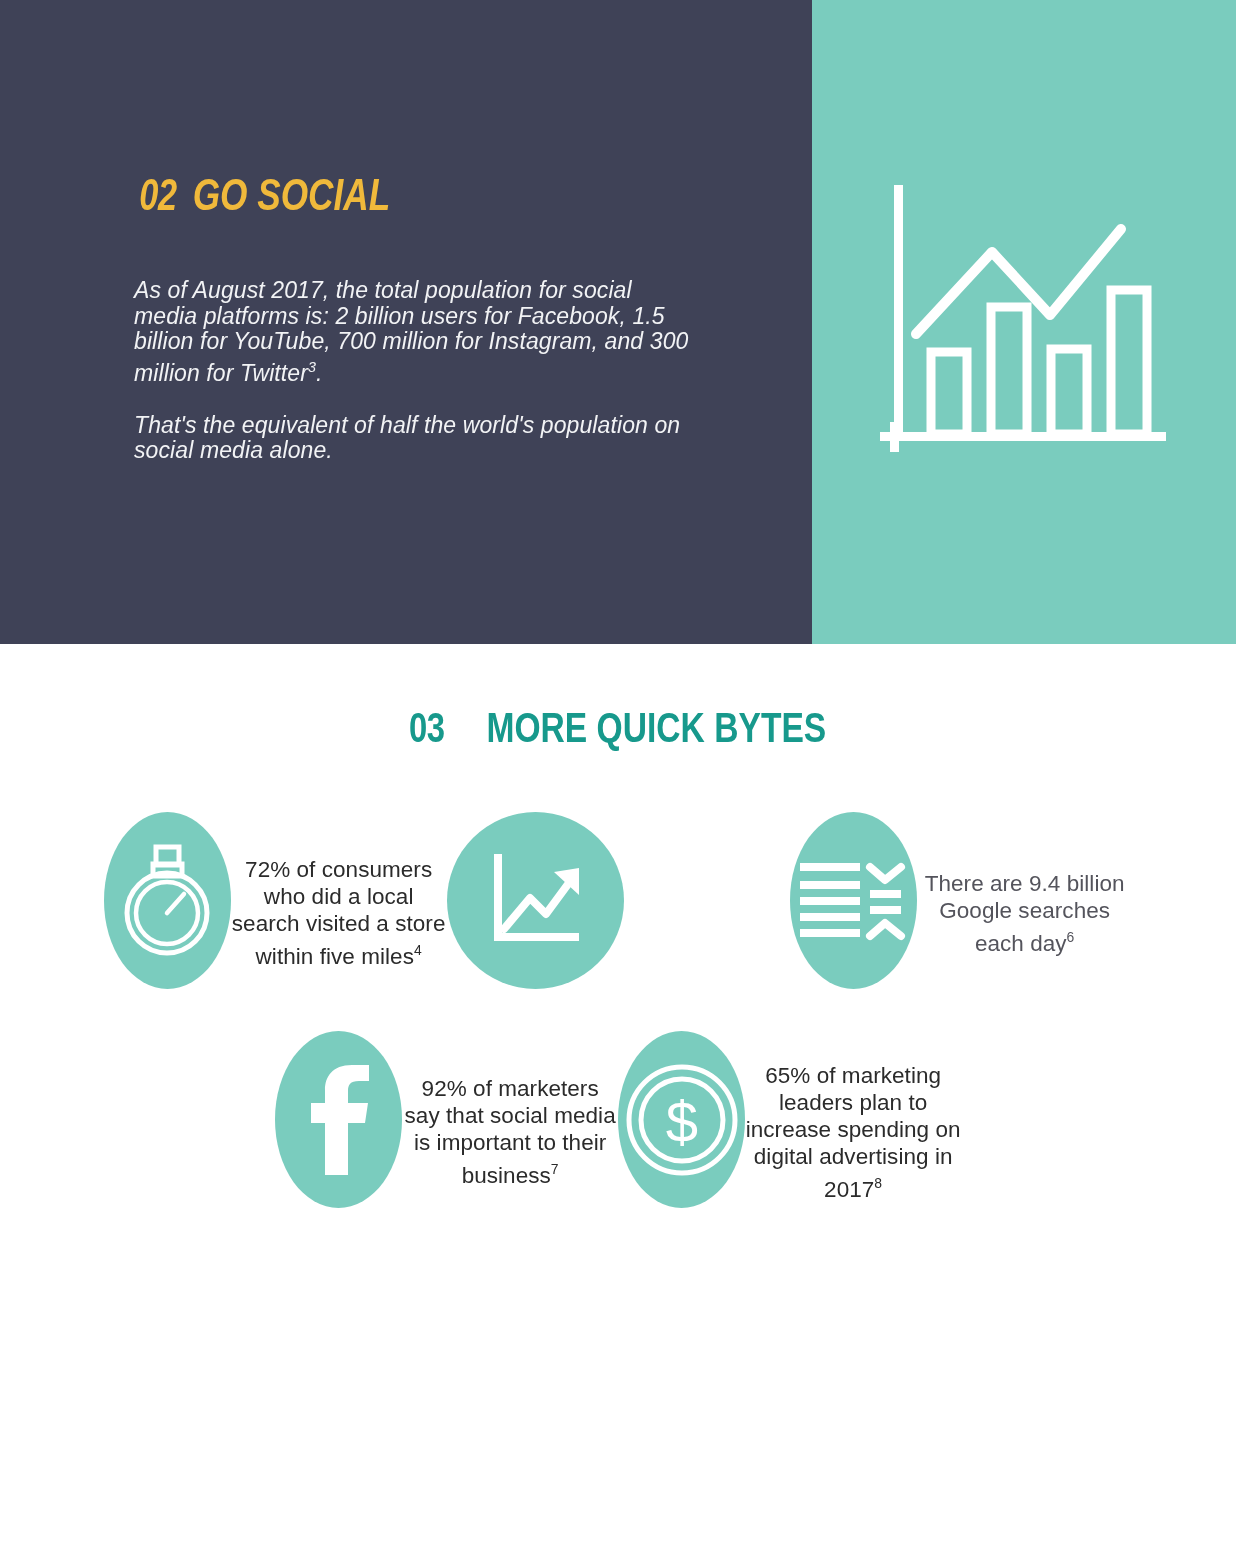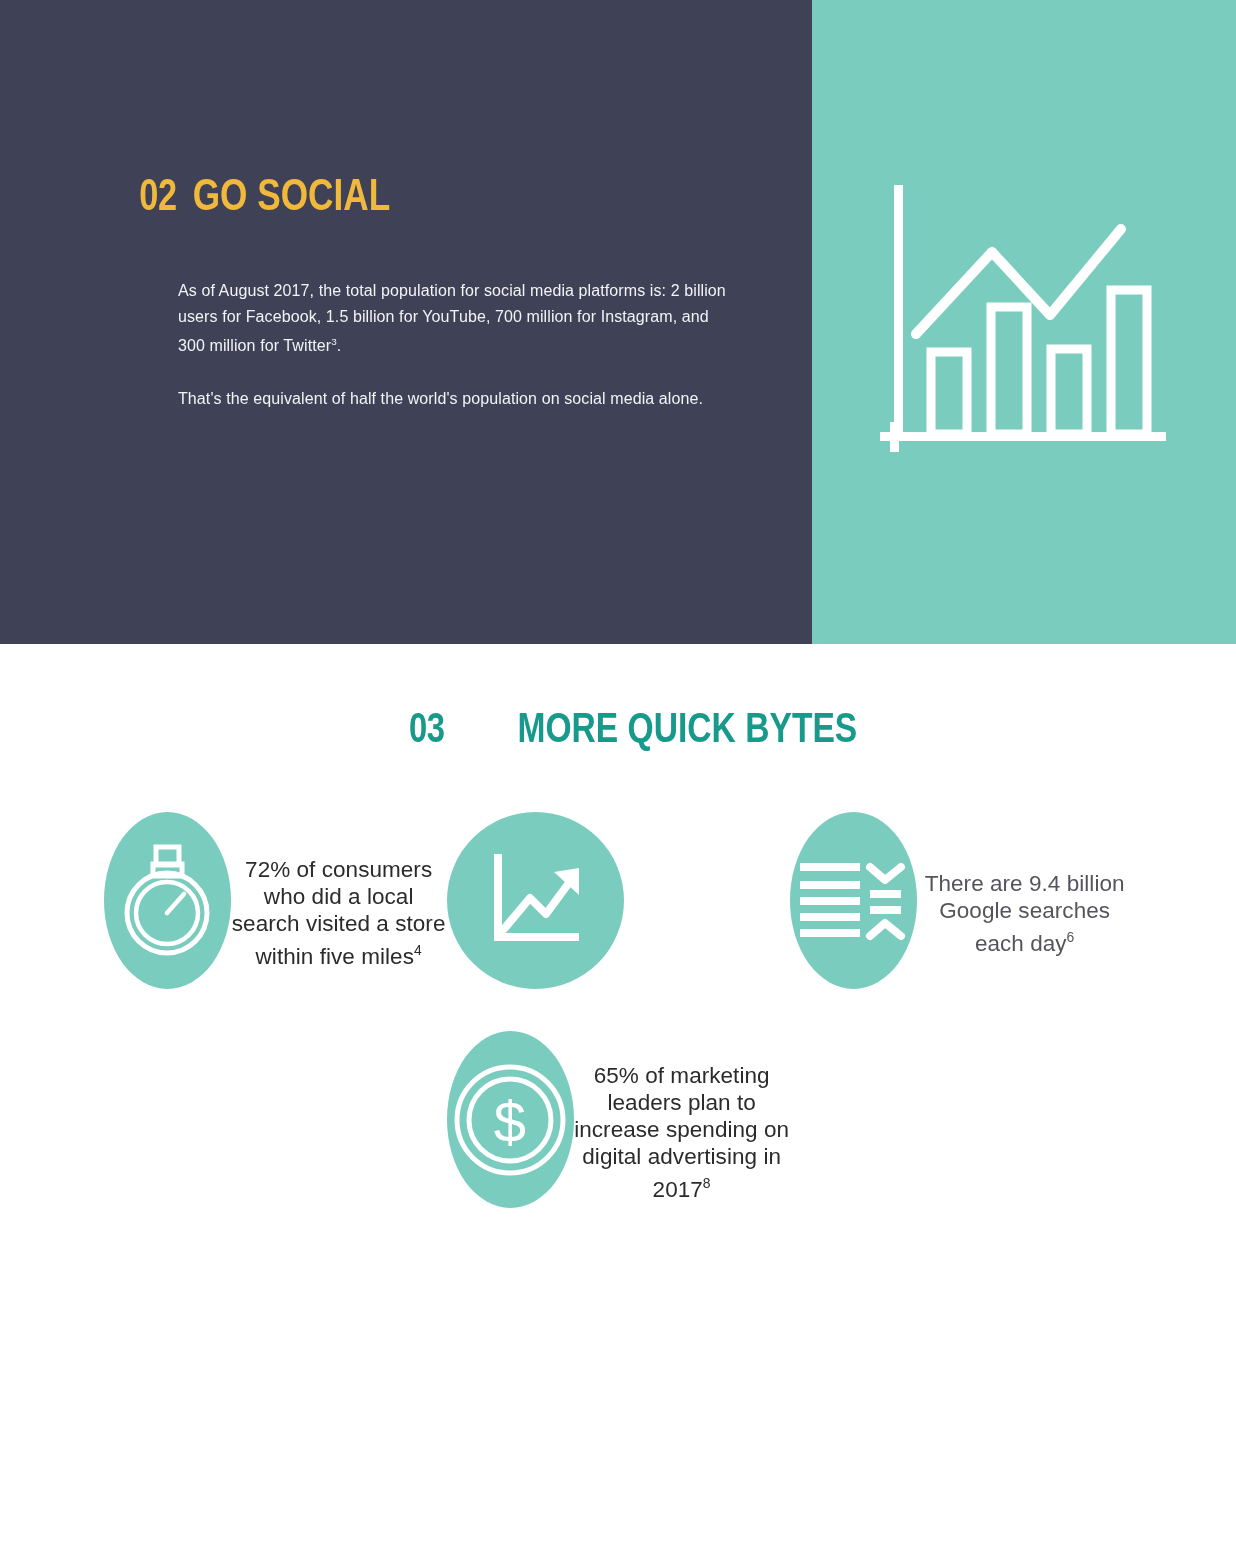--- a/index.html
+++ b/index.html
@@ -13,20 +13,21 @@
     font-family: "Liberation Sans", sans-serif;
     overflow: hidden;
     position: relative;
   }
 
   
   .top-section {
     display: flex;
     width: 1236px;
     height: 644px;
+    font-style: italic;
   }
   .panel-dark {
     width: 812px;
     height: 644px;
     background: #3F4257;
     box-sizing: border-box;
     position: relative;
   }
   .panel-teal {
     width: 424px;
@@ -67,44 +68,42 @@
   }
   .heading-gold .sec-num, .heading-gold .sec-title { color: #F0B93B; }
   .heading-teal .sec-num, .heading-teal .sec-title { color: #17998C; }
 
   .body-copy {
     position: absolute;
     left: 134px;
     top: 278px;
     width: 560px;
     color: #F2F3F5;
-    font-size: 16px;
+    font-size: 23px;
     line-height: 25.5px;
     letter-spacing: 0.1px;
-    margin-left: 44px;
   }
   .body-copy p { margin: 0; }
   .body-copy p + p { margin-top: 27px; }
   .body-copy sup { font-size: 0.62em; vertical-align: super; }
 
   
   .bottom-section {
     width: 1236px;
     height: 920px;
     background: #ffffff;
     position: relative;
   }
   .heading-teal {
     position: absolute;
     left: 404px;
     top: 60px;
     display: flex;
     align-items: center;
     white-space: nowrap;
-    gap: 31px;
   }
   .heading-teal .sec-num { font-size: 42px; }
   .heading-teal .sec-title { font-size: 42px; margin-left: -6px; }
 
   .bytes-grid {
     position: absolute;
     top: 168px;
     left: 0;
     width: 1236px;
   }
@@ -229,20 +228,28 @@
             <polyline points="72,80 87,67 103,80" fill="none" stroke="#FFFFFF" stroke-width="8" stroke-linecap="round" stroke-linejoin="round"></polyline>
           </svg>
         </div>
         <div class="byte-caption muted"><span>There are 9.4 billion Google searches each day</span><sup>6</sup></div>
       </div>
 
     </div>
 
     <div class="byte-row row-2">
 
+      <div class="byte-cell">
+        <div class="byte-circle">
+          <svg width="80" height="110" viewBox="0 0 80 110">
+            <path d="M49 110 V58 H66 L69 38 H49 V26 C49 20 51 16 60 16 H70 V0 H53 C33 0 26 12 26 25 V38 H12 V58 H26 V110 Z" fill="#FFFFFF"></path>
+          </svg>
+        </div>
+        <div class="byte-caption"><span>92% of marketers say that social media is important to their business</span><sup>7</sup></div>
+      </div>
 
       <div class="byte-cell">
         <div class="byte-circle">
           <svg width="120" height="120" viewBox="0 0 120 120">
             <circle cx="60" cy="60" r="53" fill="none" stroke="#FFFFFF" stroke-width="5"></circle>
             <circle cx="60" cy="60" r="41" fill="none" stroke="#FFFFFF" stroke-width="5"></circle>
             <text x="60" y="82" text-anchor="middle" font-family="'Liberation Sans', sans-serif" font-size="58" fill="#FFFFFF">$</text>
           </svg>
         </div>
         <div class="byte-caption"><span>65% of marketing leaders plan to increase spending on digital advertising in 2017</span><sup>8</sup></div>

